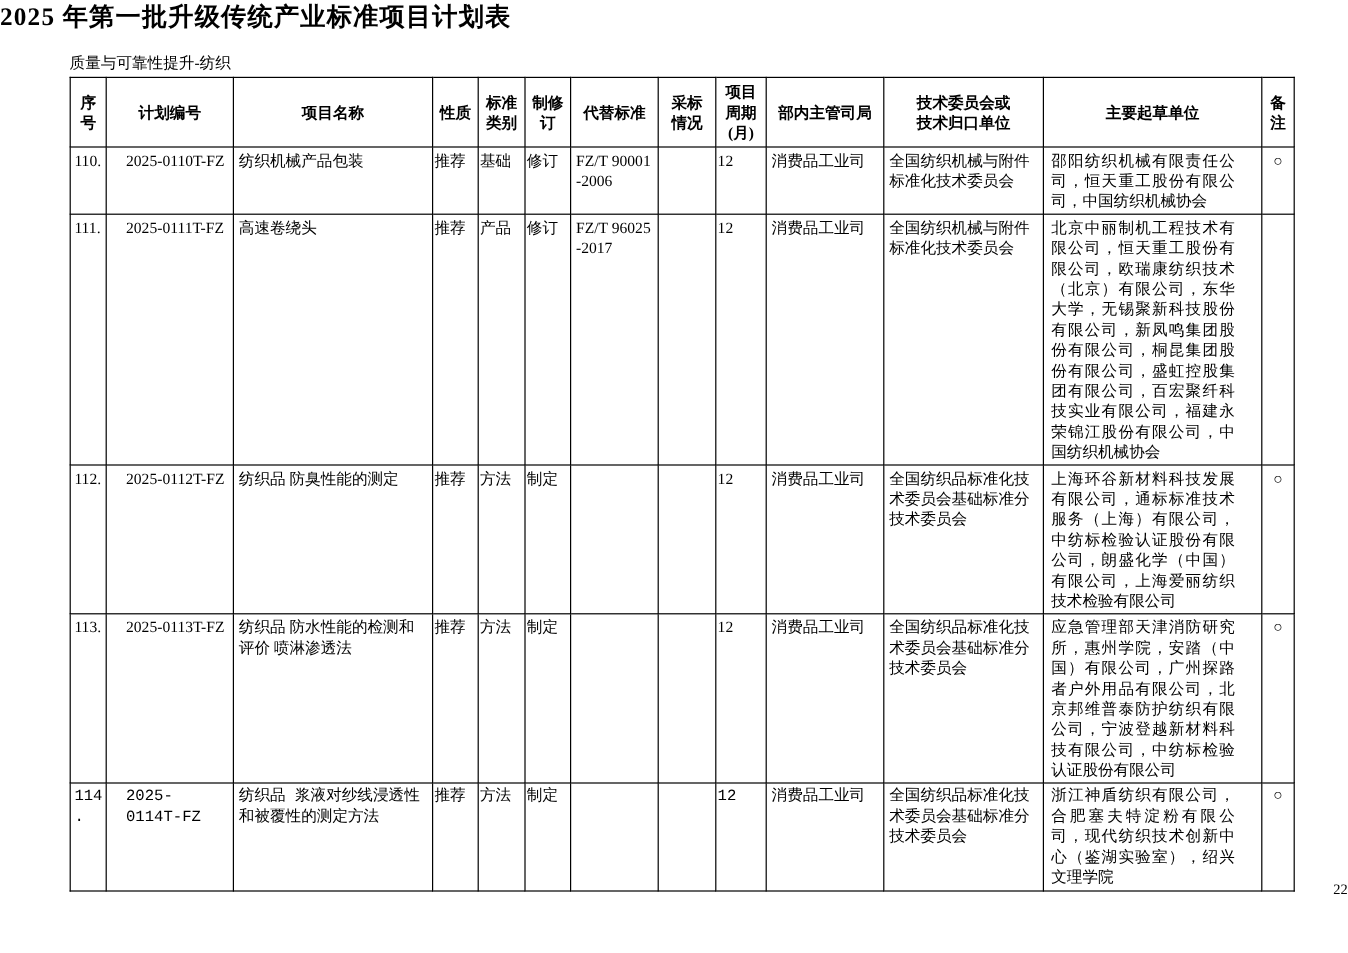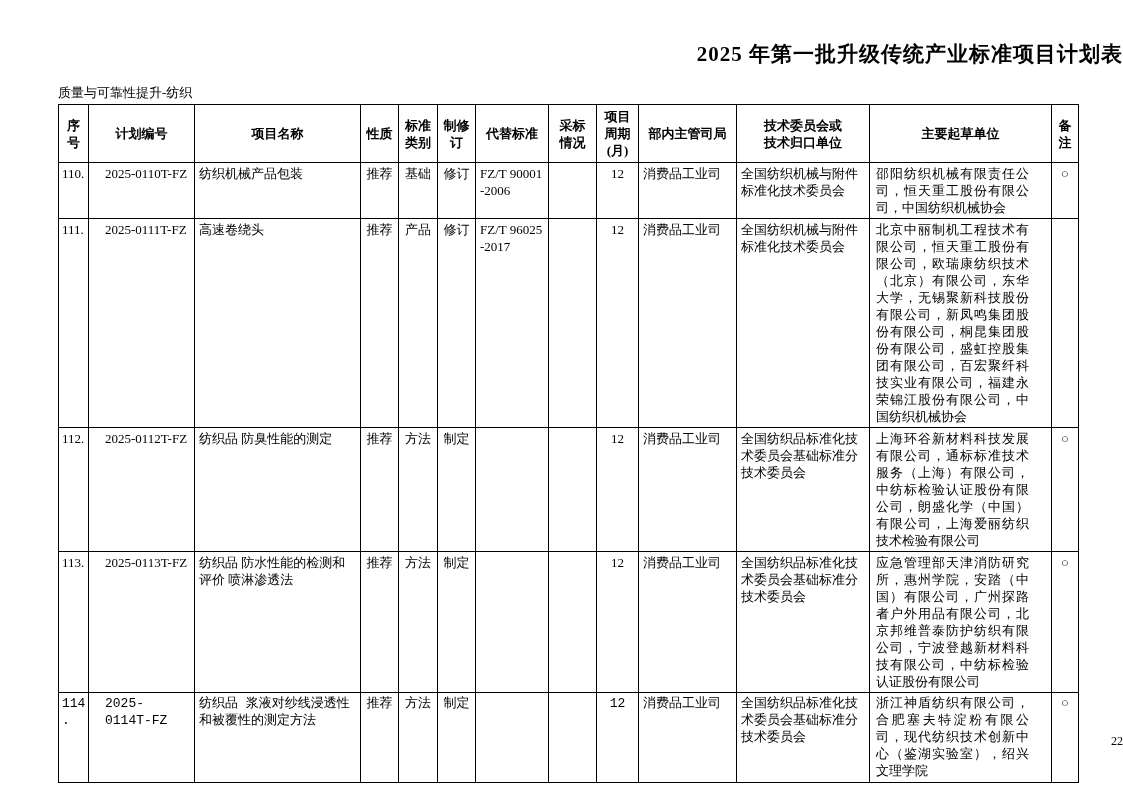--- a/index.html
+++ b/index.html
@@ -9,22 +9,21 @@
     width: 1123px; height: 794px;
     font-family: "Liberation Serif", "DejaVu Serif", serif;
     color: #000;
   }
   .page {
     position: relative;
     width: 1123px; height: 794px;
     overflow: hidden;
   }
   .doc-title {
-    padding-top: 40px;
-    text-align: right;
+    text-align: left;
     font-size: 21px;
     font-weight: bold;
     letter-spacing: 1px;
   }
   .section-label {
     margin: 16px 16px 2px 58px;
     font-size: 13px;
   }
   table.plan-table {
     border-collapse: collapse;
@@ -44,21 +43,21 @@
   .plan-table th {
     font-weight: bold;
     text-align: center;
     vertical-align: middle;
     white-space: pre-line;
     padding: 3px 1px;
     height: 54px;
   }
   td.c-seq   { padding: 2px 1px 2px 3px; }
   td.c-plan  { padding-left: 16px; }
-  td.c-center { text-align: center; padding-left: 1px; padding-right: 1px; }
+  td.c-center { text-align: left; padding-left: 1px; padding-right: 1px; }
   td.c-replaced { word-break: break-all; }
   td.c-drafting { text-align: justify; padding-left: 6px; padding-right: 22px; }
   td.c-remark { text-align: center; padding: 2px 1px; }
   tbody tr:nth-child(1) td { height: 56px; }
   tbody tr:nth-child(2) td { height: 170px; }
   tbody tr:nth-child(3) td { height: 101px; margin-top: 10px; }
   tbody tr:nth-child(4) td { height: 124px; margin-top: 23px; }
   tbody tr:nth-child(5) td { height: 90px; font-family: Liberation Mono, monospace; }
   .page-number {
     position: absolute;

